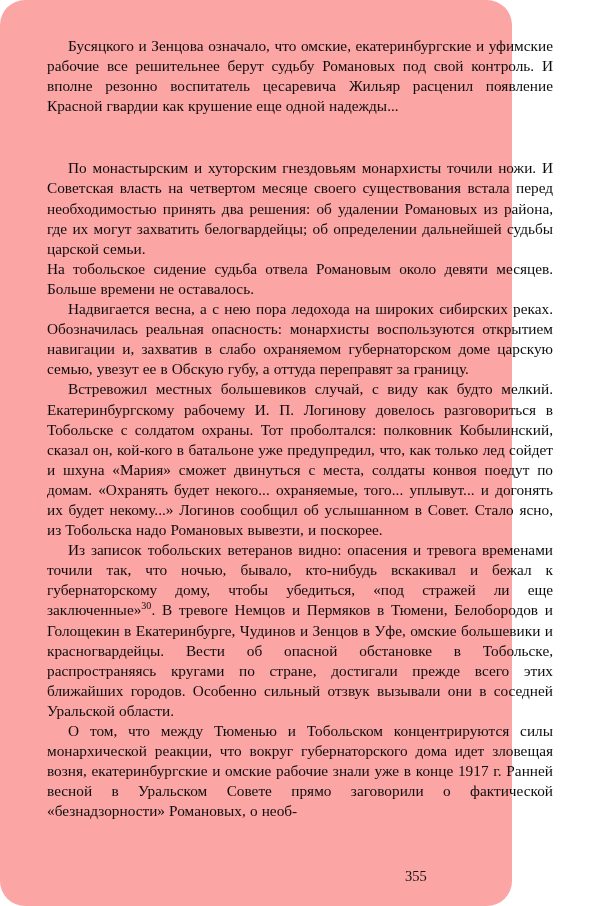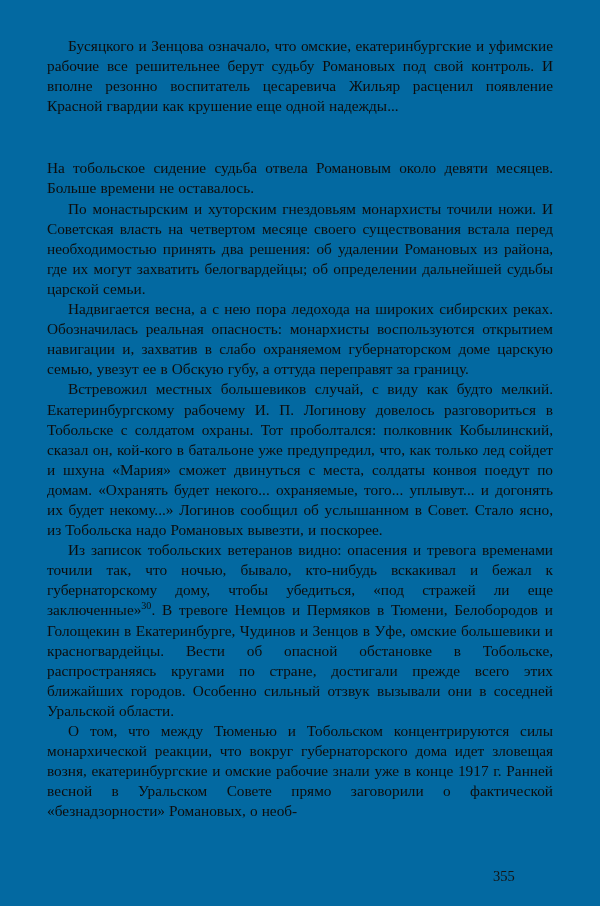--- a/index.html
+++ b/index.html
@@ -13,23 +13,24 @@
     position: relative;
     overflow: hidden;
     font-family: "Liberation Serif", "DejaVu Serif", serif;
     color: #0d0d0d;
     -webkit-font-smoothing: none;
   }
 
   .page {
     position: absolute;
     left: 0; top: 0;
-    width: 600px;
+    width: 512px;
     height: 906px;
-    background: #0369a1;
+    background: #fca5a5;
+    border-radius: 25px;
   }
 
   .text-column {
     position: absolute;
     left: 47px;
     top: 36px;
     width: 506px;
   }
 
   p.para {
@@ -89,23 +90,23 @@
   <div class="text-column">
 
     <p class="para">Бусяцкого и Зенцова означало, что омские, екатеринбургские и уфимские рабочие все решительнее берут судьбу Романовых под свой контроль. И вполне резонно воспитатель цесаревича Жильяр расценил появление Красной гвардии как крушение еще одной надежды...</p>
 
 
     <div class="gap-before-heading"></div>
 
 
     <div class="gap-after-heading"></div>
 
+    <p class="para">По монастырским и хуторским гнездовьям монархисты точили ножи. И Советская власть на четвертом месяце своего существования встала перед необходимостью принять два решения: об удалении Романовых из района, где их могут захватить белогвардейцы; об определении дальнейшей судьбы царской семьи.</p>
+
     <p class="para no-indent">На тобольское сидение судьба отвела Романовым около девяти месяцев. Больше времени не оставалось.</p>
-
-    <p class="para">По монастырским и хуторским гнездовьям монархисты точили ножи. И Советская власть на четвертом месяце своего существования встала перед необходимостью принять два решения: об удалении Романовых из района, где их могут захватить белогвардейцы; об определении дальнейшей судьбы царской семьи.</p>
 
     <p class="para">Надвигается весна, а с нею пора ледохода на широких сибирских реках. Обозначилась реальная опасность: монархисты воспользуются открытием навигации и, захватив в слабо охраняемом губернаторском доме царскую семью, увезут ее в Обскую губу, а оттуда переправят за границу.</p>
 
     <p class="para">Встревожил местных большевиков случай, с виду как будто мелкий. Екатеринбургскому рабочему И. П. Логинову довелось разговориться в Тобольске с солдатом охраны. Тот проболтался: полковник Кобылинский, сказал он, кой-кого в батальоне уже предупредил, что, как только лед сойдет и шхуна «Мария» сможет двинуться с места, солдаты конвоя поедут по домам. «Охранять будет некого... охраняемые, того... уплывут... и догонять их будет некому...» Логинов сообщил об услышанном в Совет. Стало ясно, из Тобольска надо Романовых вывезти, и поскорее.</p>
 
     <p class="para"><span>Из записок тобольских ветеранов видно: опасения и тревога временами точили так, что ночью, бывало, кто-нибудь вскакивал и бежал к губернаторскому дому, чтобы убедиться, «под стражей ли еще заключенные»</span><sup class="footnote-ref">30</sup><span>. В тревоге Немцов и Пермяков в Тюмени, Белобородов и Голощекин в Екатеринбурге, Чудинов и Зенцов в Уфе, омские большевики и красногвардейцы. Вести об опасной обстановке в Тобольске, распространяясь кругами по стране, достигали прежде всего этих ближайших городов. Особенно сильный отзвук вызывали они в соседней Уральской области.</span></p>
 
     <p class="para">О том, что между Тюменью и Тобольском концентрируются силы монархической реакции, что вокруг губернаторского дома идет зловещая возня, екатеринбургские и омские рабочие знали уже в конце 1917 г. Ранней весной в Уральском Совете прямо заговорили о фактической «безнадзорности» Романовых, о необ-</p>
 
   </div>

